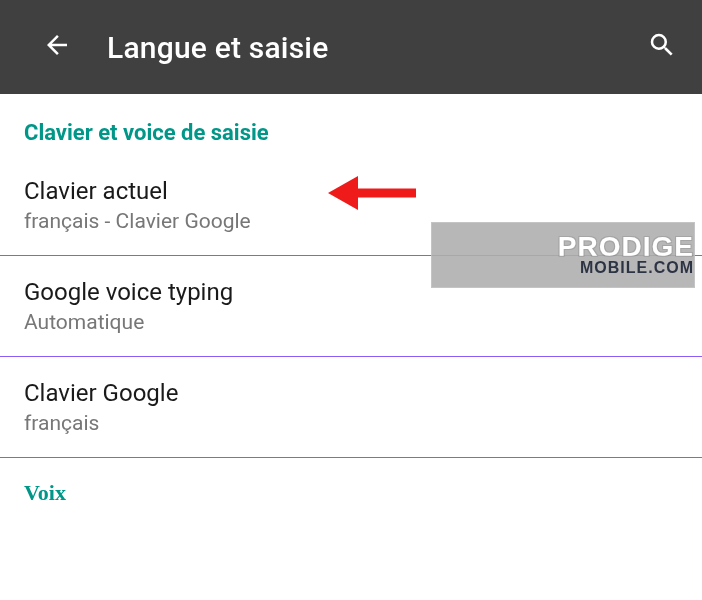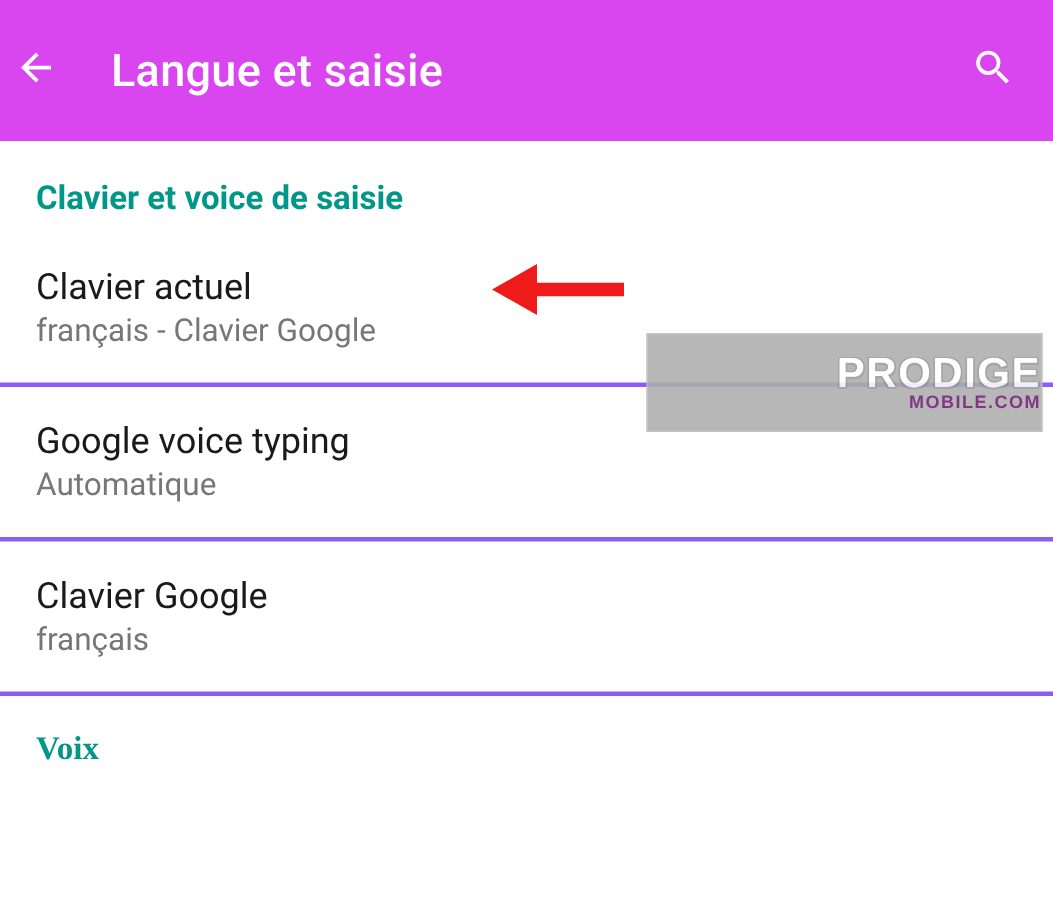--- a/index.html
+++ b/index.html
@@ -1,22 +1,22 @@
 <!DOCTYPE html>
 <html><head>
 <meta charset="utf-8">
 <style>
   * { margin: 0; padding: 0; box-sizing: border-box; }
   html, body { width: 702px; height: 600px; font-family: Roboto, "Helvetica Neue", Arial, sans-serif; background: #ffffff; overflow: hidden; }
   .app-bar {
-    background: #d946ef;
+    background: #404040;
     height: 94px;
     display: flex;
     align-items: center;
-    padding: 0 18px 0 4px;
+    padding: 0 18px 0 37px;
     color: #ffffff;
   }
   .app-bar .back {
     width: 40px; height: 40px;
     display: flex; align-items: center; justify-content: center;
     cursor: pointer;
   }
   .app-bar .title {
     margin-left: 30px;
     font-size: 30px;
@@ -35,21 +35,21 @@
   }
   .section-header {
     color: #009688;
     font-size: 22px;
     font-weight: 700;
     padding: 26px 24px 10px 24px;
   }
   .list-item {
     padding: 22px 24px 22px 24px;
     cursor: pointer;
-    border-bottom: 3px solid #8b5cf6;
+    border-bottom: 1px solid #8b5cf6;
   }
   .list-item:last-of-type { border-bottom: none; }
   .list-item .primary {
     font-size: 24px;
     color: #1a1a1a;
     font-weight: 400;
     margin-bottom: 4px;
   }
   .list-item .secondary {
     font-size: 21px;
@@ -87,23 +87,23 @@
     font-family: Arial, sans-serif;
     font-size: 28px;
     font-weight: 800;
     color: #ffffff;
     letter-spacing: 1px;
     line-height: 0.95;
     text-shadow: -1px -1px 0 #999, 1px -1px 0 #999, -1px 1px 0 #999, 1px 1px 0 #999;
   }
   .watermark .wm-bot {
     font-family: Arial, sans-serif;
-    font-size: 12px;
+    font-size: 16px;
     font-weight: 800;
-    color: #701a75;
+    color: #0f172a;
     letter-spacing: 1px;
     line-height: 1;
   }
 </style>
 </head>
 <body>
 
 <div class="app-bar">
   <div class="back">
     <span>

